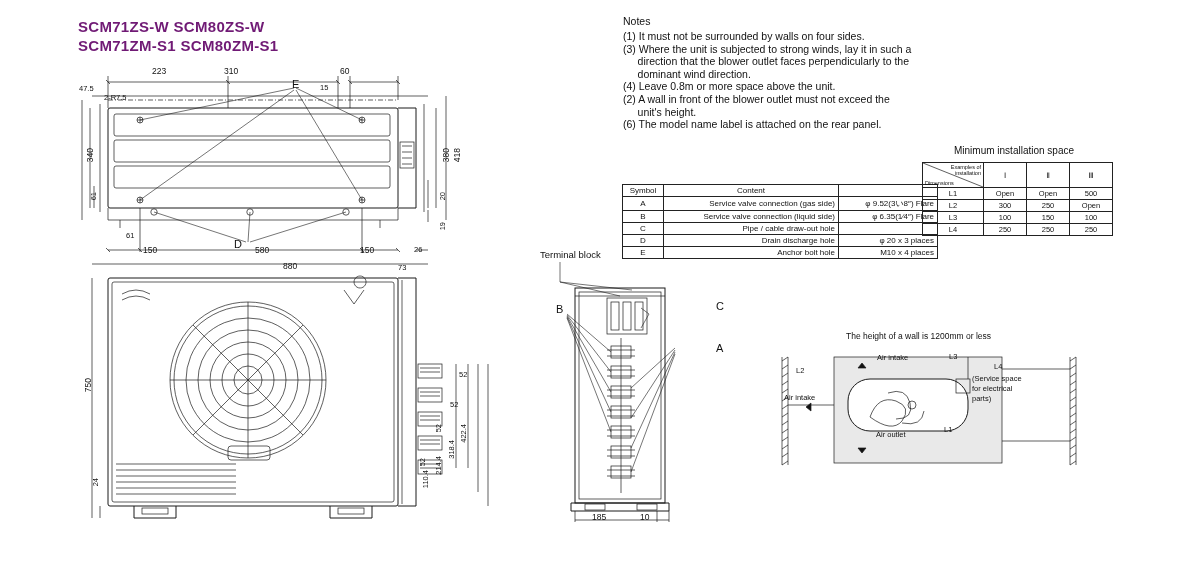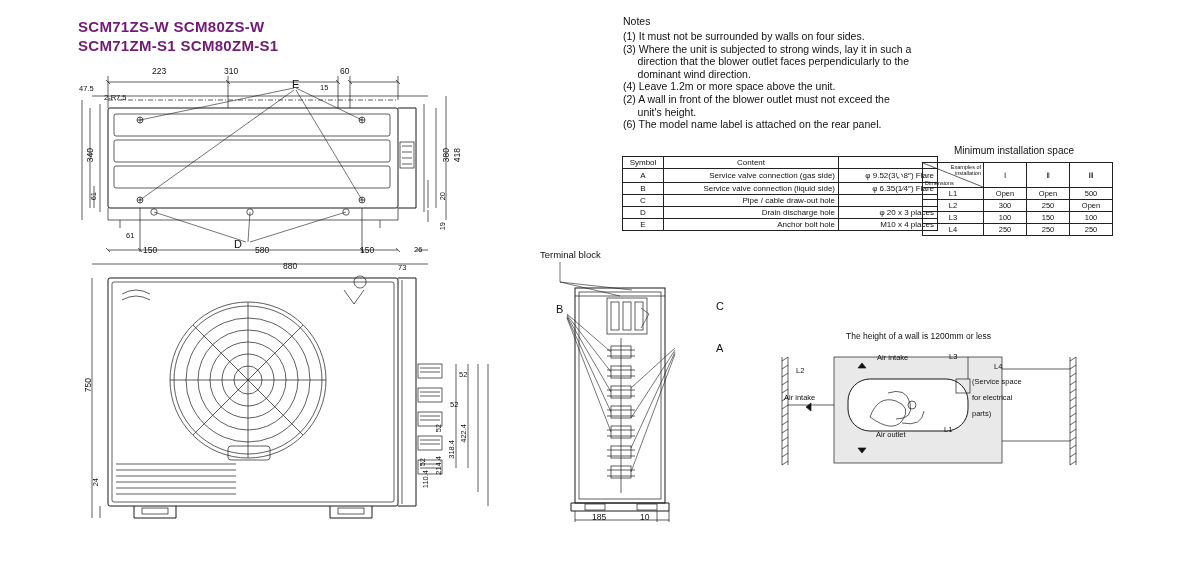--- a/index.html
+++ b/index.html
@@ -29,27 +29,27 @@
 
 <div class="abs ttl" style="left:78px;top:18px;">SCM71ZS-W  SCM80ZS-W</div>
 <div class="abs ttl" style="left:78px;top:37px;">SCM71ZM-S1  SCM80ZM-S1</div>
 
 <div class="abs notes-h" style="left:623px;top:15px;">Notes</div>
 <div class="abs" style="left:623px;top:30px;width:330px;">
   <div class="note">(1) It must not be surrounded by walls on four sides.</div>
   <div class="note">(3) Where the unit is subjected to strong winds, lay it in such a
      direction that the blower outlet faces perpendicularly to the
      dominant wind direction.</div>
-  <div class="note">(4) Leave 1.2m or more space above the unit.</div>
+  <div class="note">(4) Leave 0.8m or more space above the unit.</div>
   <div class="note">(2) A wall in front of the blower outlet must not exceed the
      unit's height.</div>
   <div class="note">(6) The model name label is attached on the rear panel.</div>
 </div>
 
-<div class="abs" style="left:622px;top:156px;">
+<div class="abs" style="left:622px;top:184px;">
 <table class="tblA">
   <tbody>
         <tr>
     <th style="width:34px;text-align:center;">Symbol</th>
     <th style="width:168px;text-align:center;">Content</th>
     <th style="width:92px;"></th>
   </tr>
   <tr>
     <td style="text-align:center;">A</td>
     <td>Service valve connection (gas side)</td>
@@ -349,15 +349,15 @@
     <path d="M92 108 l-4 -5 l8 0 z" fill="#111"></path>
   </g>
 </svg>
 <div class="abs dim7" style="left:796px;top:366px;">L2</div>
 <div class="abs dim7" style="left:949px;top:352px;">L3</div>
 <div class="abs dim7" style="left:994px;top:362px;">L4</div>
 <div class="abs dim7" style="left:944px;top:425px;">L1</div>
 <div class="abs dim7" style="left:877px;top:353px;">Air intake</div>
 <div class="abs dim7" style="left:784px;top:393px;">Air intake</div>
 <div class="abs dim7" style="left:876px;top:430px;">Air outlet</div>
-<div class="abs dim7" style="left:972px;top:374px;white-space:pre-line;line-height:16px;"><span>(Service space
+<div class="abs dim7" style="left:972px;top:374px;white-space:pre-line;line-height:10px;"><span>(Service space
 for electrical
 parts)</span></div>
 
 </body></html>

